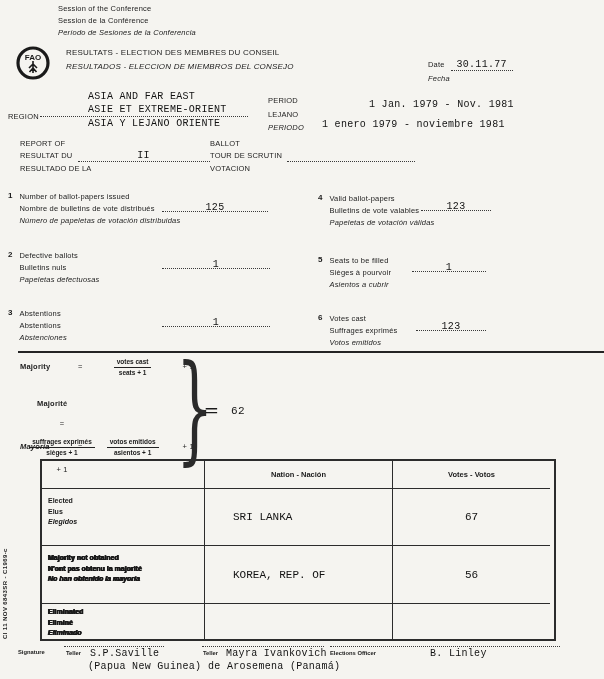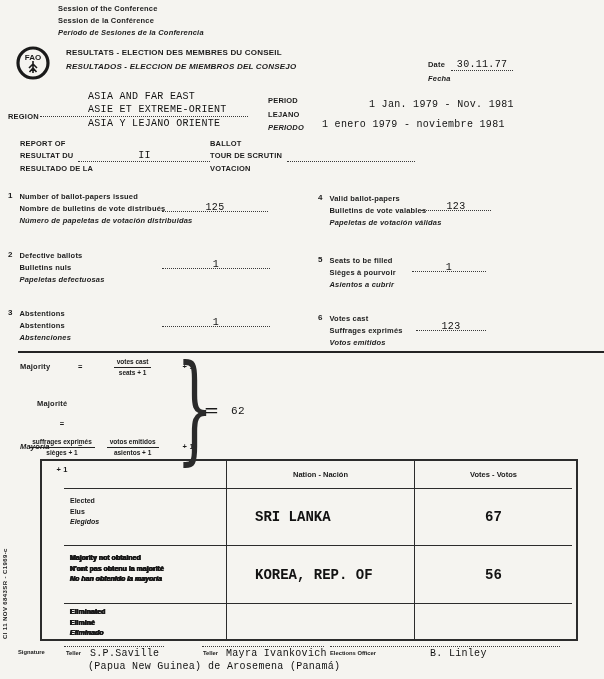--- a/index.html
+++ b/index.html
@@ -2,41 +2,41 @@
 <html><head>
 <meta charset="utf-8">
 <style>
   html,body{margin:0;padding:0;}
   .page{
     position:relative; width:604px; height:679px;
     background:#f5f4f0; color:#1a1a1a; overflow:hidden;
     font-family:"Liberation Sans", sans-serif;
   }
   .abs{position:absolute;}
-  .lbl{font-weight:700; font-size:7.5px; line-height:12px; color:#1c1c1c; letter-spacing:.2px; white-space:nowrap;}
+  .lbl{font-weight:400; font-size:7.5px; line-height:12px; color:#1c1c1c; letter-spacing:.2px; white-space:nowrap;}
   .it{font-style:italic;}
   .typed{font-family:"Liberation Mono","DejaVu Sans Mono",monospace; font-size:10px; color:#121212; white-space:nowrap; letter-spacing:.3px;}
-  .typed-sm{font-family:"Liberation Mono","DejaVu Sans Mono",monospace; font-size:14px; color:#121212; white-space:nowrap;font-weight:bold;}
+  .typed-sm{font-family:"Liberation Mono","DejaVu Sans Mono",monospace; font-size:11px; color:#121212; white-space:nowrap;}
   .dotline{border-bottom:1.6px dotted #3a3a3a; text-align:center; display:inline-block;}
   .tri div{white-space:nowrap;}
   
   .item{display:flex; gap:7px;}
   .inum{font-weight:700; font-size:8px;}
   .val{display:flex; align-items:flex-end; justify-content:center; border-bottom:1.6px dotted #3a3a3a;}
   .val span{transform:translateY(2px);}
   
   .maj-row{display:flex; align-items:center; gap:8px;justify-content:flex-end;}
   .maj-label{width:50px; font-size:7.5px; font-weight:700;}
   .frac{display:inline-flex; flex-direction:column; align-items:center; width:84px;}
   .frac .num{font-weight:700; font-size:6.5px; border-bottom:1.4px solid #222; padding:0 3px 1.5px;}
   .frac .den{font-weight:700; font-size:6.5px; padding-top:1.5px;}
   .brace{font-family:"DejaVu Serif", serif; font-size:118px; font-weight:200; line-height:108px; transform:scaleX(.5); transform-origin:left center; color:#2a2a2a;}
   .dbl-eq{font-weight:700; font-size:12px; transform:scaleX(1.9); display:inline-block; letter-spacing:0;}
   
-  .vtable{border:2px solid #2c2c2c; display:grid; grid-template-columns:163px 188px 157px; grid-template-rows:28px 57px 58px 35px; background:transparent;padding-left:22px;}
+  .vtable{border:2px solid #2c2c2c; display:grid; grid-template-columns:163px 188px 157px; grid-template-rows:28px 57px 58px 35px; background:transparent;}
   .cell{border-right:1.6px solid #2c2c2c; border-bottom:1.6px solid #2c2c2c; position:relative;}
   .cell.last-col{border-right:none;}
   .cell.last-row{border-bottom:none;}
   .th{display:flex; align-items:center; justify-content:center; font-weight:700; font-size:7.5px;}
   .rowlab{padding:7px 4px 0 6px; font-size:7px; line-height:10.5px; font-weight:700;}
   .inked{text-shadow:.5px 0 0 currentColor, -.4px 0 0 currentColor, 0 .4px 0 currentColor;}
   .nation{display:flex; align-items:center; padding-left:28px;}
   .votes{display:flex; align-items:center; justify-content:center;}
   .sidetext{writing-mode:vertical-rl; transform:rotate(180deg); font-size:6px; font-weight:700; letter-spacing:.4px; color:#222;}
   .sig-lbl{font-weight:700; font-size:5.8px; white-space:nowrap;}

